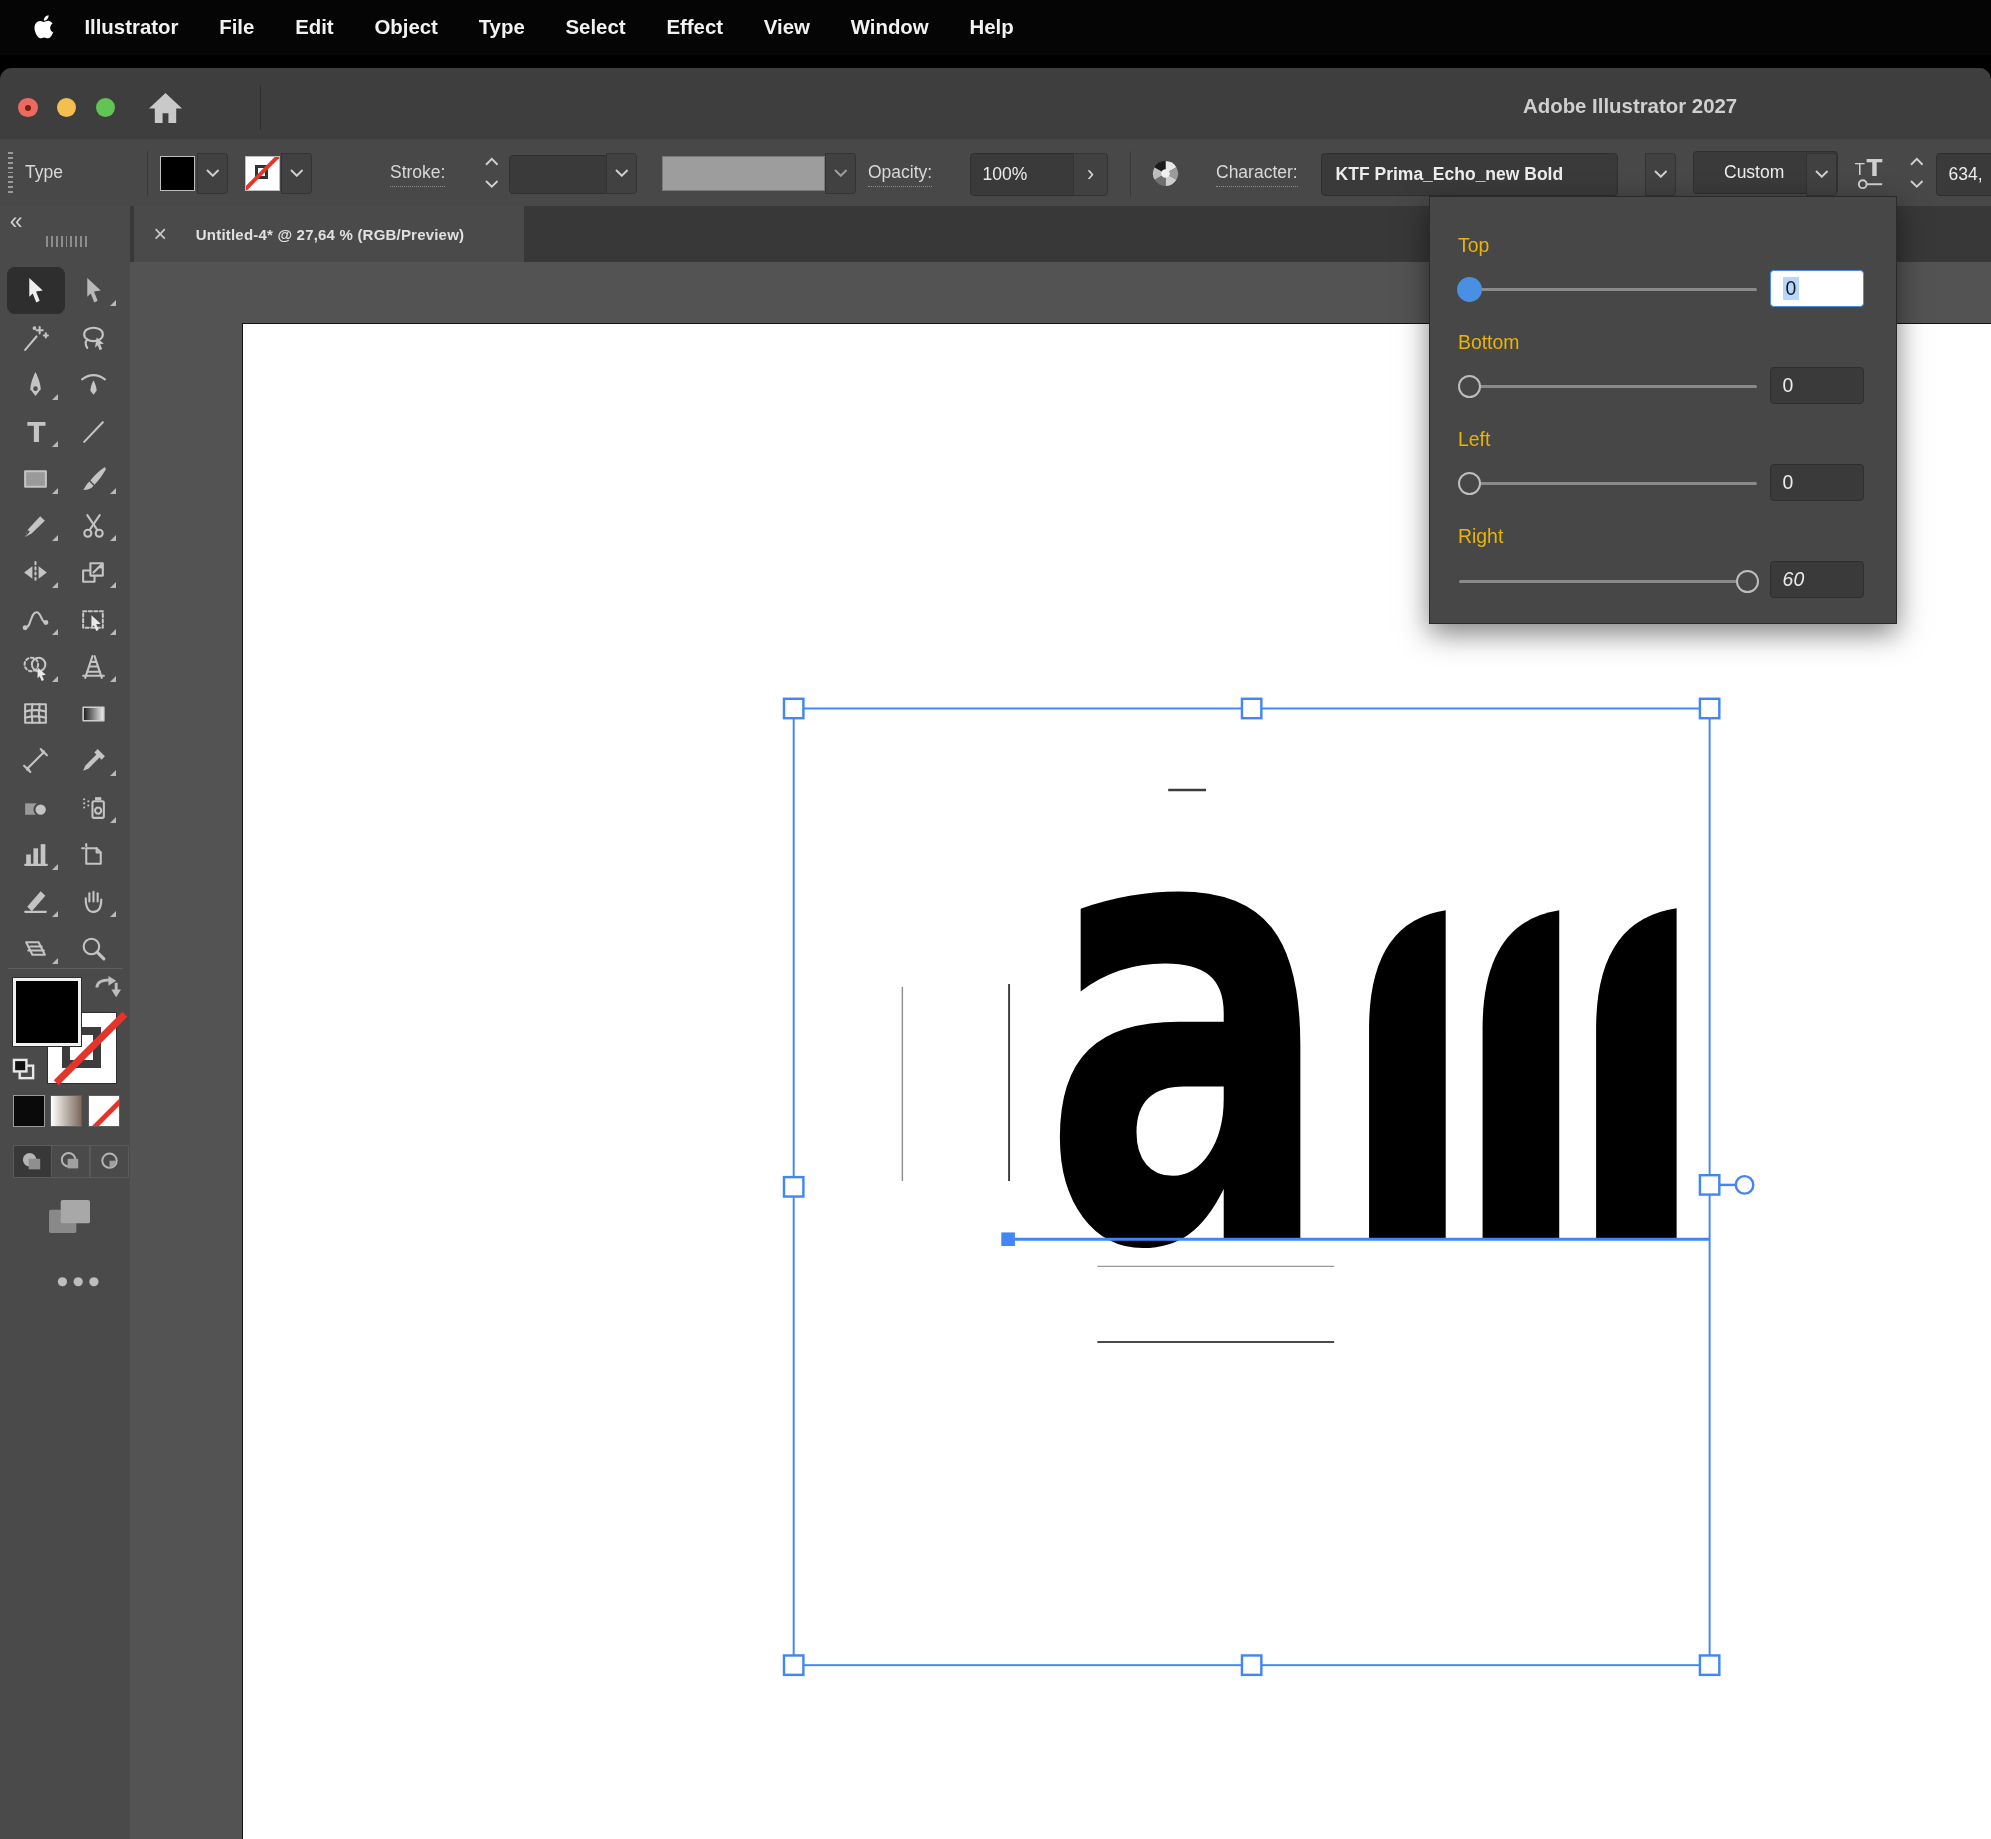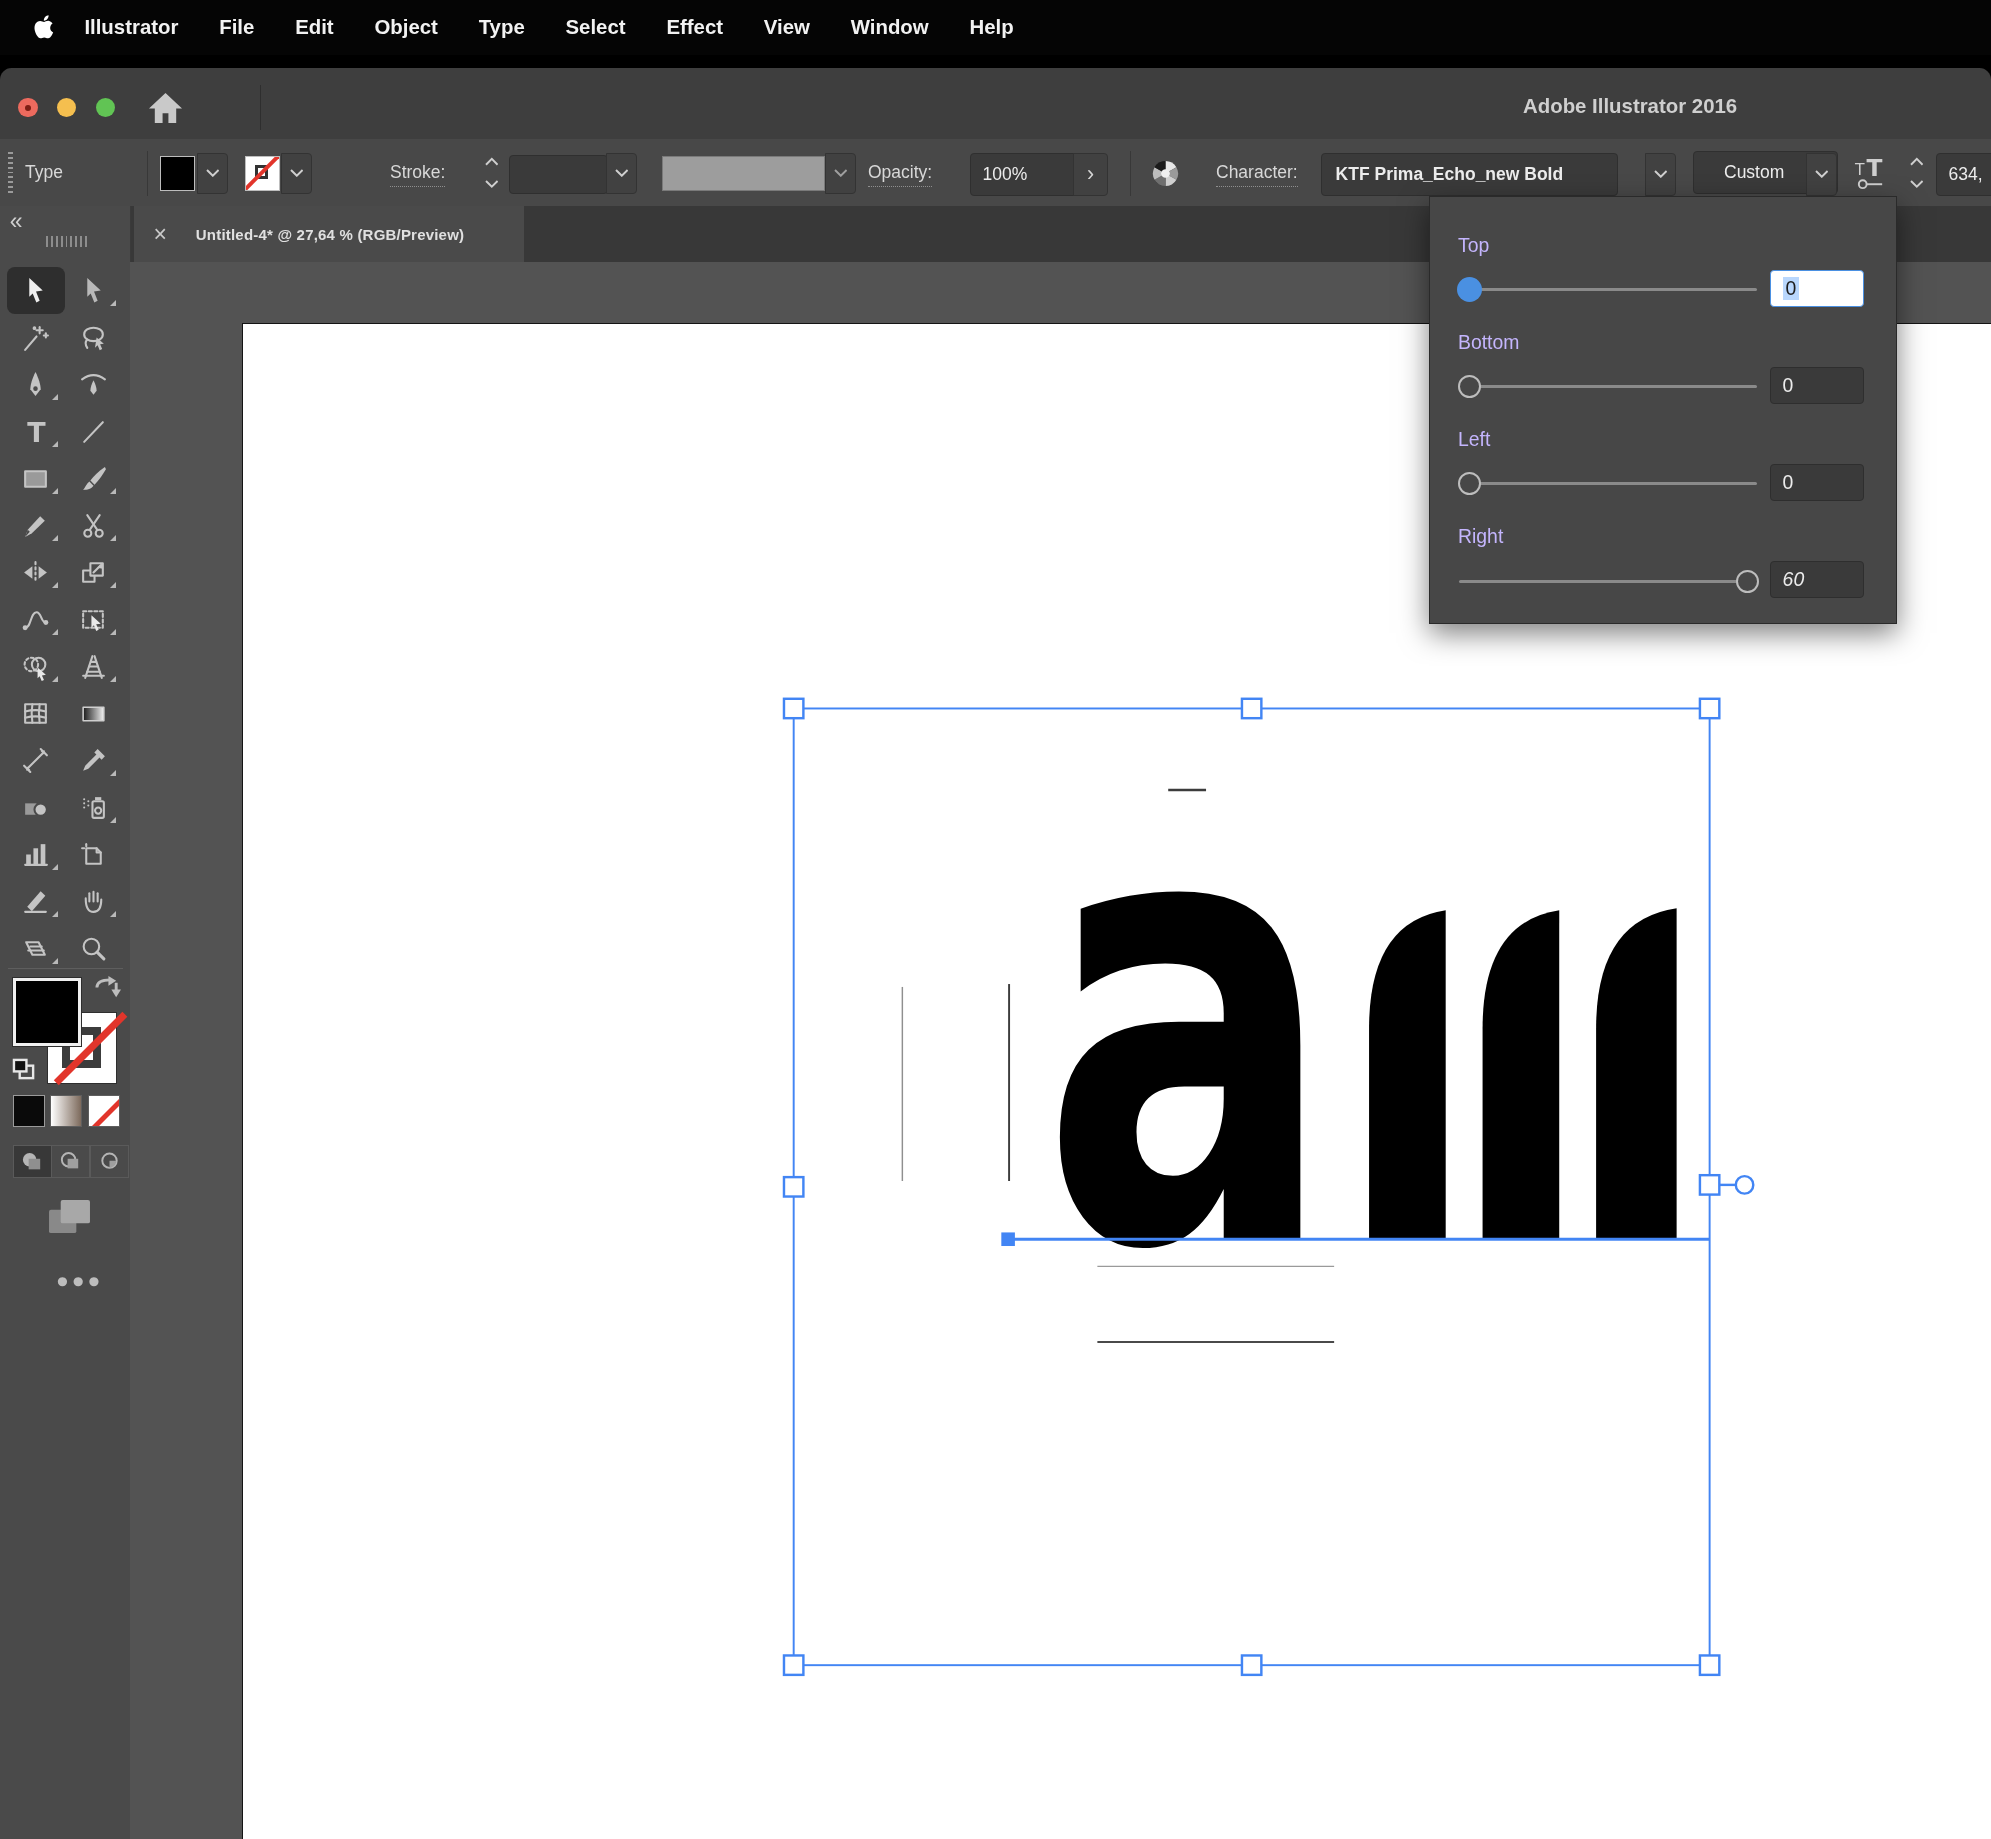--- a/index.html
+++ b/index.html
@@ -59,21 +59,21 @@
   #mode-btns{top:883px;}
   .mode{position:absolute;width:39px;height:33px;box-sizing:border-box;border:1px solid #5a5a5a;display:flex;align-items:center;justify-content:center;}
   #screen-mode{position:absolute;left:47px;top:936px;}
   #tb-more{position:absolute;left:56px;top:1007px;color:#bdbdbd;font-size:21.3px;letter-spacing:2.9px;}
   
   #canvas{position:absolute;left:130px;top:262px;width:1861px;height:1578px;background:#535353;}
   #artboard{position:absolute;left:242px;top:323px;width:1750px;height:1517px;background:#ffffff;border-top:1px solid #141414;border-left:1px solid #141414;box-sizing:border-box;}
   #artlayer{position:absolute;left:0;top:0;width:1991px;height:1840px;pointer-events:none;}
   
   #panel{position:absolute;left:1429px;top:196px;width:468px;height:428px;background:#474747;border:1px solid #2a2a2a;box-shadow:0 9.7px 27px rgba(0,0,0,.5);box-sizing:border-box;}
-  .p-label{position:absolute;left:28px;color:#c4b5fd;font-size:19.4px;}
+  .p-label{position:absolute;left:28px;color:#eab308;font-size:19.4px;}
   .p-track{position:absolute;left:39px;width:288px;height:2.9px;background:#8a8a8a;border-radius:1.9px;}
   .p-thumb{position:absolute;width:23px;height:23px;border-radius:50%;box-sizing:border-box;background:#474747;border:2.9px solid #bdbdbd;}
   .p-thumb.blue{background:#4a90e2;border:none;width:25px;height:25px;}
   .p-input{position:absolute;left:340px;width:94px;height:37px;box-sizing:border-box;background:#3a3a3a;border:1px solid #2e2e2e;border-radius:3.9px;color:#ececec;font-size:19.4px;display:flex;align-items:center;padding-left:11.6px;}
   .p-input.active{background:#ffffff;border:1.9px solid #4a90e2;color:#1c1c1c;}
   .p-input.active .selhl{background:#b9d7fd;padding:0 2.9px;}
   svg text{font-family:"DejaVu Sans",sans-serif;}
 </style>
 </head>
 <body>
@@ -99,21 +99,21 @@
 <div id="window-top"></div>
 <div class="traffic" id="t-red"></div>
 <div class="traffic" id="t-yellow"></div>
 <div class="traffic" id="t-green"></div>
 <div id="home-btn">
   <svg width="37" height="35" viewBox="0 0 38 36">
       <path fill="#c9c9c9" d="M19 3 L36 19 H30 V34 H22 V24 H16 V34 H8 V19 H2 Z"></path>
     </svg>
 </div>
 <div id="titlebar-divider"></div>
-<div id="app-title">Adobe Illustrator 2016</div>
+<div id="app-title">Adobe Illustrator 2027</div>
 
 <div id="controlbar">
   <div id="drag-dots"></div>
   <span class="cb-label" style="left:25px;">Type</span>
   <div class="vdiv" style="left:147px;"></div>
 
   <div class="swatch" style="left:160px;background:#000;"></div>
   <div class="chev-btn" style="left:197px;">
     <svg width="13.6" height="8.7" viewBox="0 0 14 9">
         <polyline points="1,1 7,7 13,1" stroke="#cfcfcf" fill="none" stroke-width="2"></polyline>

